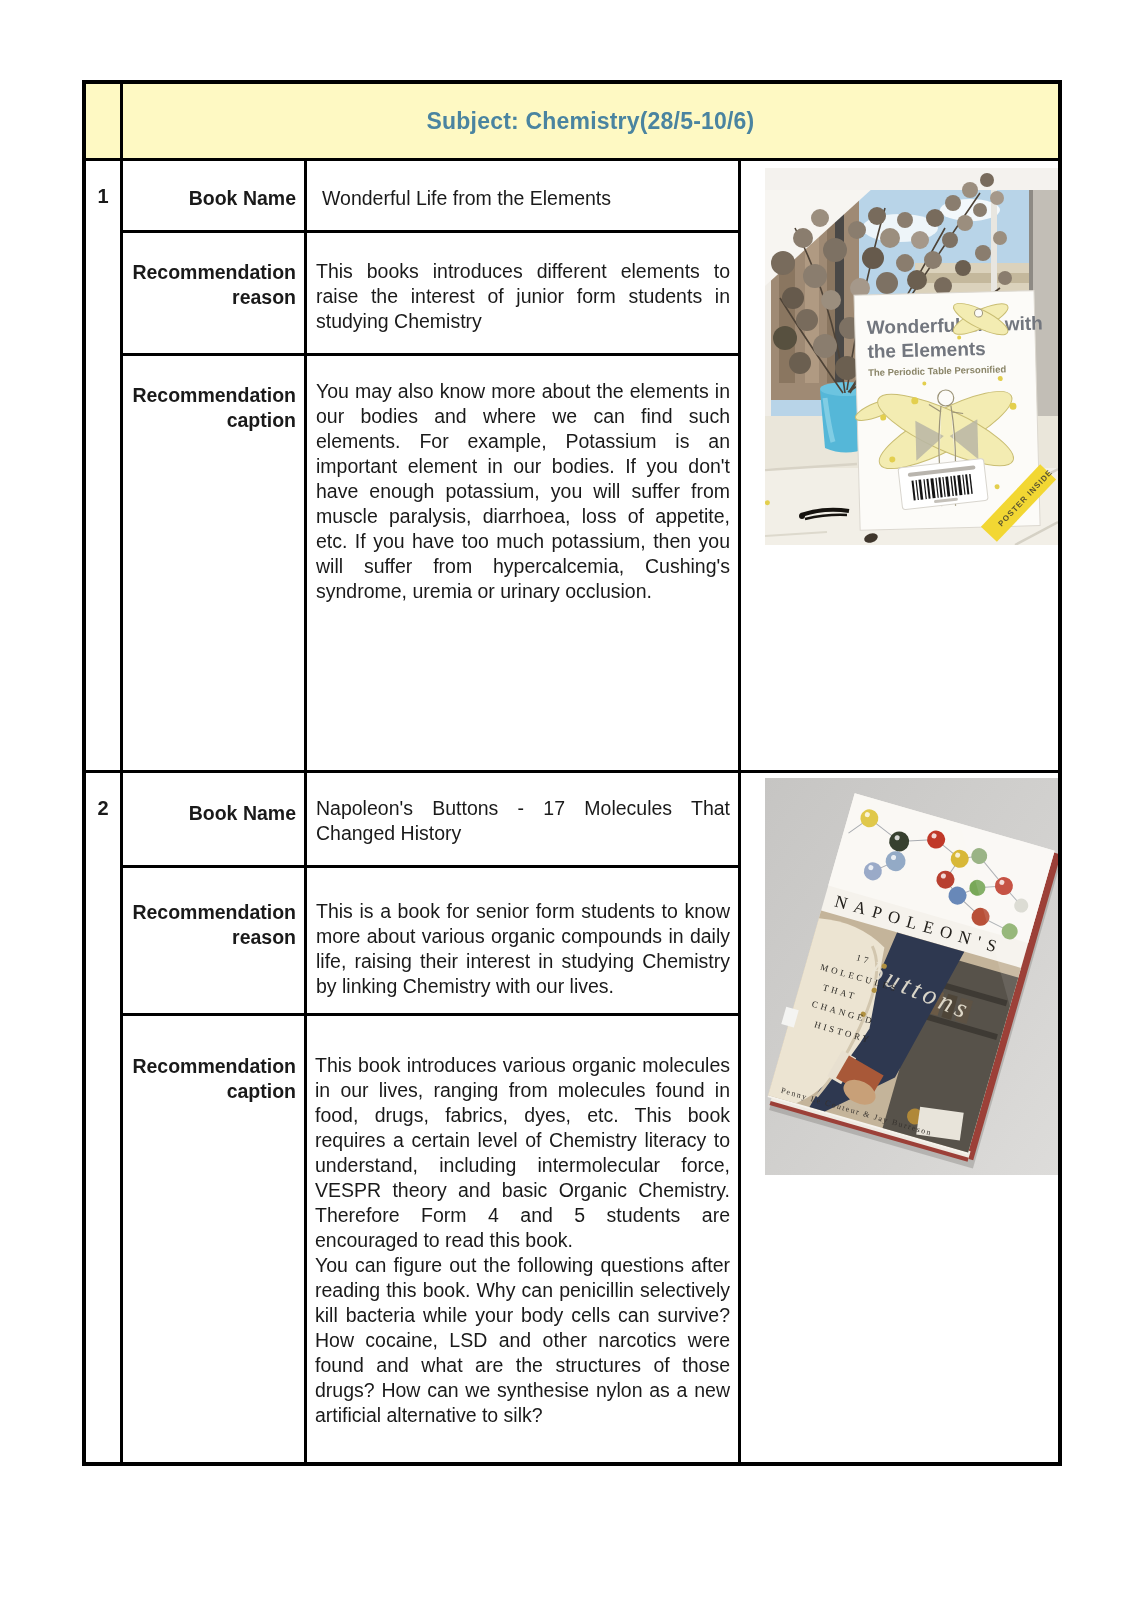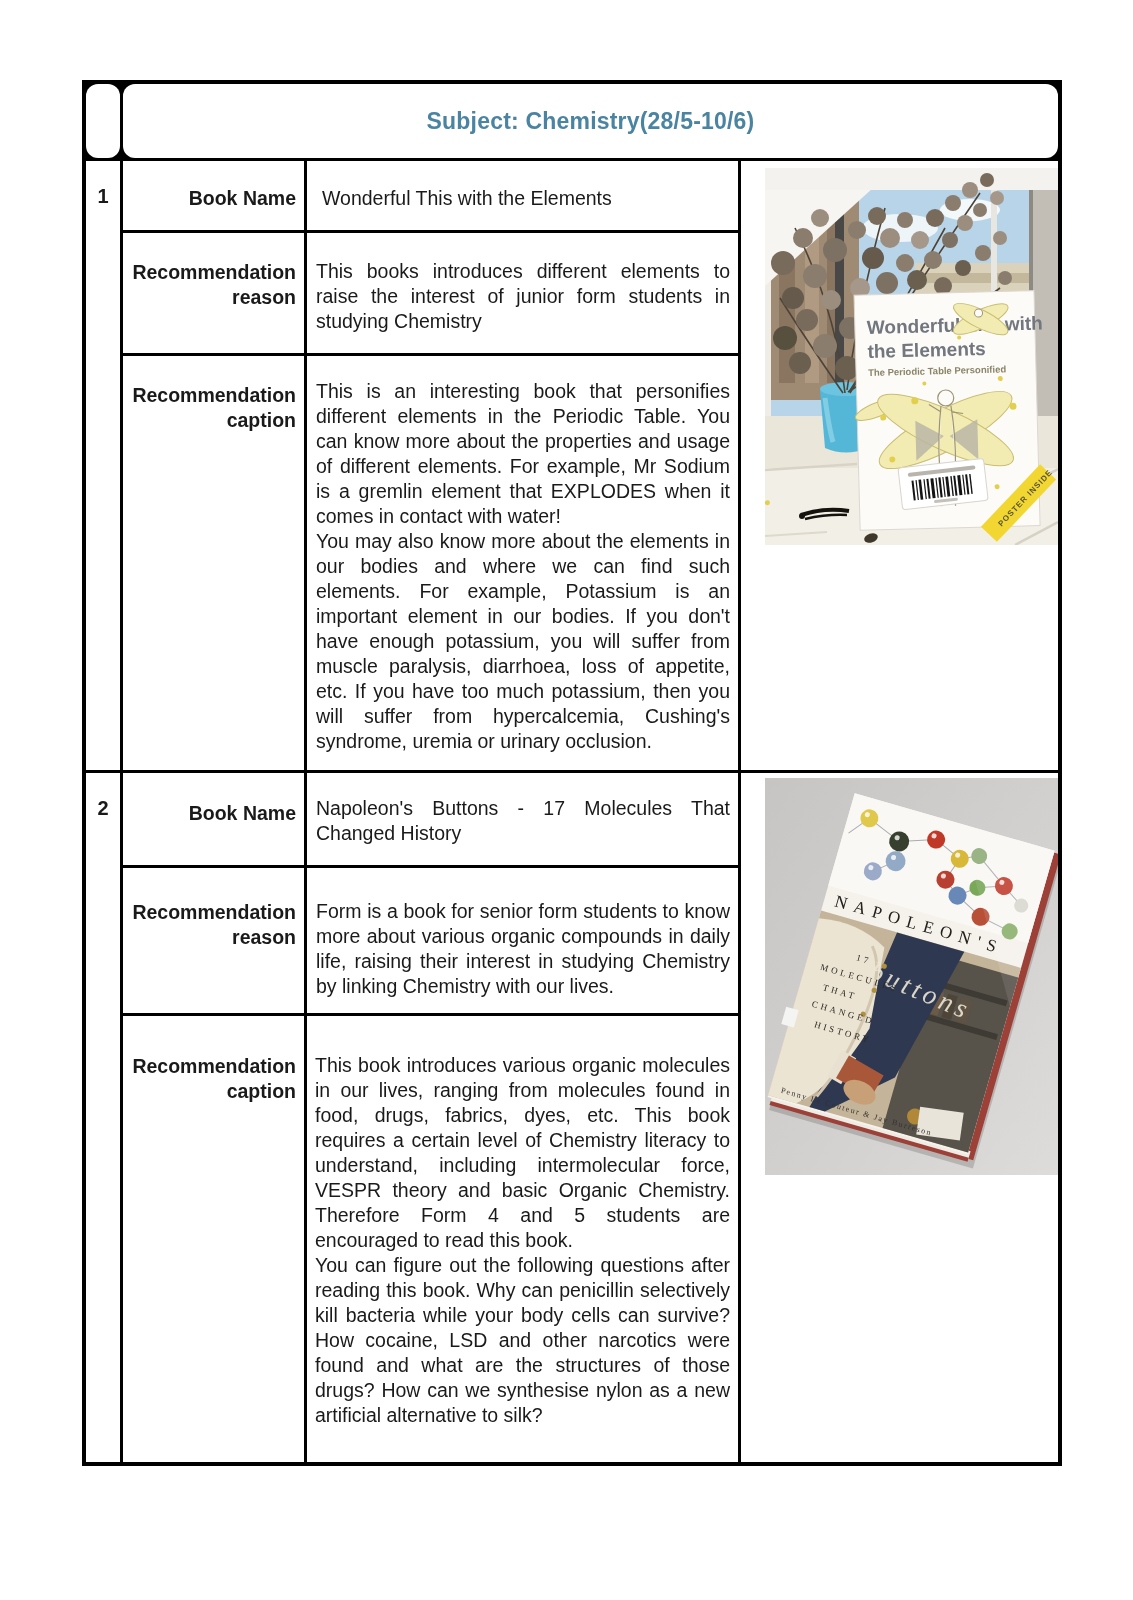--- a/index.html
+++ b/index.html
@@ -6,21 +6,21 @@
   body{width:1133px;height:1600px;overflow:hidden;font-family:"Liberation Sans",sans-serif;color:#1a1a1a;}
   .doc-table{
     display:grid;
     grid-template-columns:34px 181px 431px 317px;
     grid-template-rows:74px 69px 120px 414px 92px 145px 446px;
     gap:3px;background:#000;border:4px solid #000;
     box-sizing:content-box;width:972px;
     margin:80px 0 0 82px;
   }
   .cell{background:#fff;box-sizing:border-box;}
-  .hdr{background:#ffffff;border-radius:12px;}
+  .hdr{background:#fef9c3;}
   .c-hdr-left{grid-column:1;grid-row:1;}
   .c-hdr-main{grid-column:2/5;grid-row:1;display:flex;align-items:center;justify-content:center;}
   .hdr-title{font-weight:bold;font-size:23px;color:#4a84a0;letter-spacing:.2px;}
   .c-num1{grid-column:1;grid-row:2/5;}
   .c-num2{grid-column:1;grid-row:5/8;}
   .num{font-weight:bold;font-size:20px;text-align:center;padding-top:24px;}
   .label{font-weight:bold;font-size:19.5px;line-height:25px;text-align:right;padding:24px 8px 8px 8px;}
   .content{font-size:19.5px;line-height:25px;text-align:justify;padding:24px 8px 12px 9px;}
   .content p{margin:0;}
   .content p + p{}
@@ -46,21 +46,21 @@
 
 <div class="doc-table">
 
   <div class="cell hdr c-hdr-left"></div>
   <div class="cell hdr c-hdr-main">
     <span class="hdr-title">Subject: Chemistry(28/5-10/6)</span>
   </div>
 
   <div class="cell num c-num1">1</div>
   <div class="cell label c-lab1a">Book Name</div>
-  <div class="cell content c-con1a"> Wonderful This with the Elements</div>
+  <div class="cell content c-con1a"> Wonderful Life from the Elements</div>
   <div class="cell c-photo1">
     <svg class="photo1-img" width="293" height="377" viewBox="0 0 293 377" xmlns="http://www.w3.org/2000/svg">
 
       <rect x="0" y="0" width="293" height="377" fill="#f0ede7"></rect>
       <rect x="6" y="22" width="266" height="228" fill="#b8d4e8"></rect>
       <ellipse cx="135" cy="60" rx="38" ry="14" fill="#eef5f9"></ellipse>
       <ellipse cx="205" cy="42" rx="30" ry="11" fill="#f3f8fb"></ellipse>
       <ellipse cx="245" cy="120" rx="26" ry="12" fill="#e6f0f6"></ellipse>
 
       <g>
@@ -236,21 +236,20 @@
       </g>
       <ellipse cx="106" cy="370" rx="7" ry="4.5" fill="#3f362c" transform="rotate(-18 106 370)"></ellipse>
     </svg>
   </div>
 
   <div class="cell label c-lab1b">Recommendation reason</div>
   <div class="cell content c-con1b">This books introduces different elements to raise the interest of junior form students in studying Chemistry</div>
 
   <div class="cell label c-lab1c">Recommendation caption</div>
   <div class="cell content c-con1c">
-    <p>This is an interesting book that personifies different elements in the Periodic Table. You can know more about the properties and usage of different elements. For example, Mr Sodium is a gremlin element that EXPLODES when it comes in contact with water!</p>
     <p>You may also know more about the elements in our bodies and where we can find such elements. For example, Potassium is an important element in our bodies. If you don't have enough potassium, you will suffer from muscle paralysis, diarrhoea, loss of appetite, etc. If you have too much potassium, then you will suffer from hypercalcemia, Cushing's syndrome, uremia or urinary occlusion.</p>
   </div>
 
   <div class="cell num c-num2">2</div>
   <div class="cell label c-lab2a">Book Name</div>
   <div class="cell content c-con2a">Napoleon's Buttons - 17 Molecules That Changed History</div>
   <div class="cell c-photo2">
     <svg class="photo2-img" width="293" height="397" viewBox="0 0 293 397" xmlns="http://www.w3.org/2000/svg">
       <defs>
         <linearGradient id="bg2" x1="0" y1="0" x2="1" y2="1">
@@ -335,21 +334,21 @@
           <text x="66" y="274">HISTORY</text>
         </g>
         <text x="52" y="346" font-family="Liberation Serif, serif" font-size="8" letter-spacing="1.5" fill="#36322e">Penny Le Couteur &amp; Jay Burreson</text>
         <rect x="34" y="262" width="13" height="18" fill="#f4f4f2"></rect>
         <polygon points="150,38 249,38 249,200" fill="#ffffff" opacity="0.10"></polygon>
       </g>
     </svg>
   </div>
 
   <div class="cell label c-lab2b">Recommendation reason</div>
-  <div class="cell content c-con2b">Form is a book for senior form students to know more about various organic compounds in daily life, raising their interest in studying Chemistry by linking Chemistry with our lives.</div>
+  <div class="cell content c-con2b">This is a book for senior form students to know more about various organic compounds in daily life, raising their interest in studying Chemistry by linking Chemistry with our lives.</div>
 
   <div class="cell label c-lab2c">Recommendation caption</div>
   <div class="cell content c-con2c">
     <p>This book introduces various organic molecules in our lives, ranging from molecules found in food, drugs, fabrics, dyes, etc. This book requires a certain level of Chemistry literacy to understand, including intermolecular force, VESPR theory and basic Organic Chemistry. Therefore Form 4 and 5 students are encouraged to read this book.</p>
     <p>You can figure out the following questions after reading this book. Why can penicillin selectively kill bacteria while your body cells can survive? How cocaine, LSD and other narcotics were found and what are the structures of those drugs? How can we synthesise nylon as a new artificial alternative to silk?</p>
   </div>
 
 </div>
 
 </body></html>

